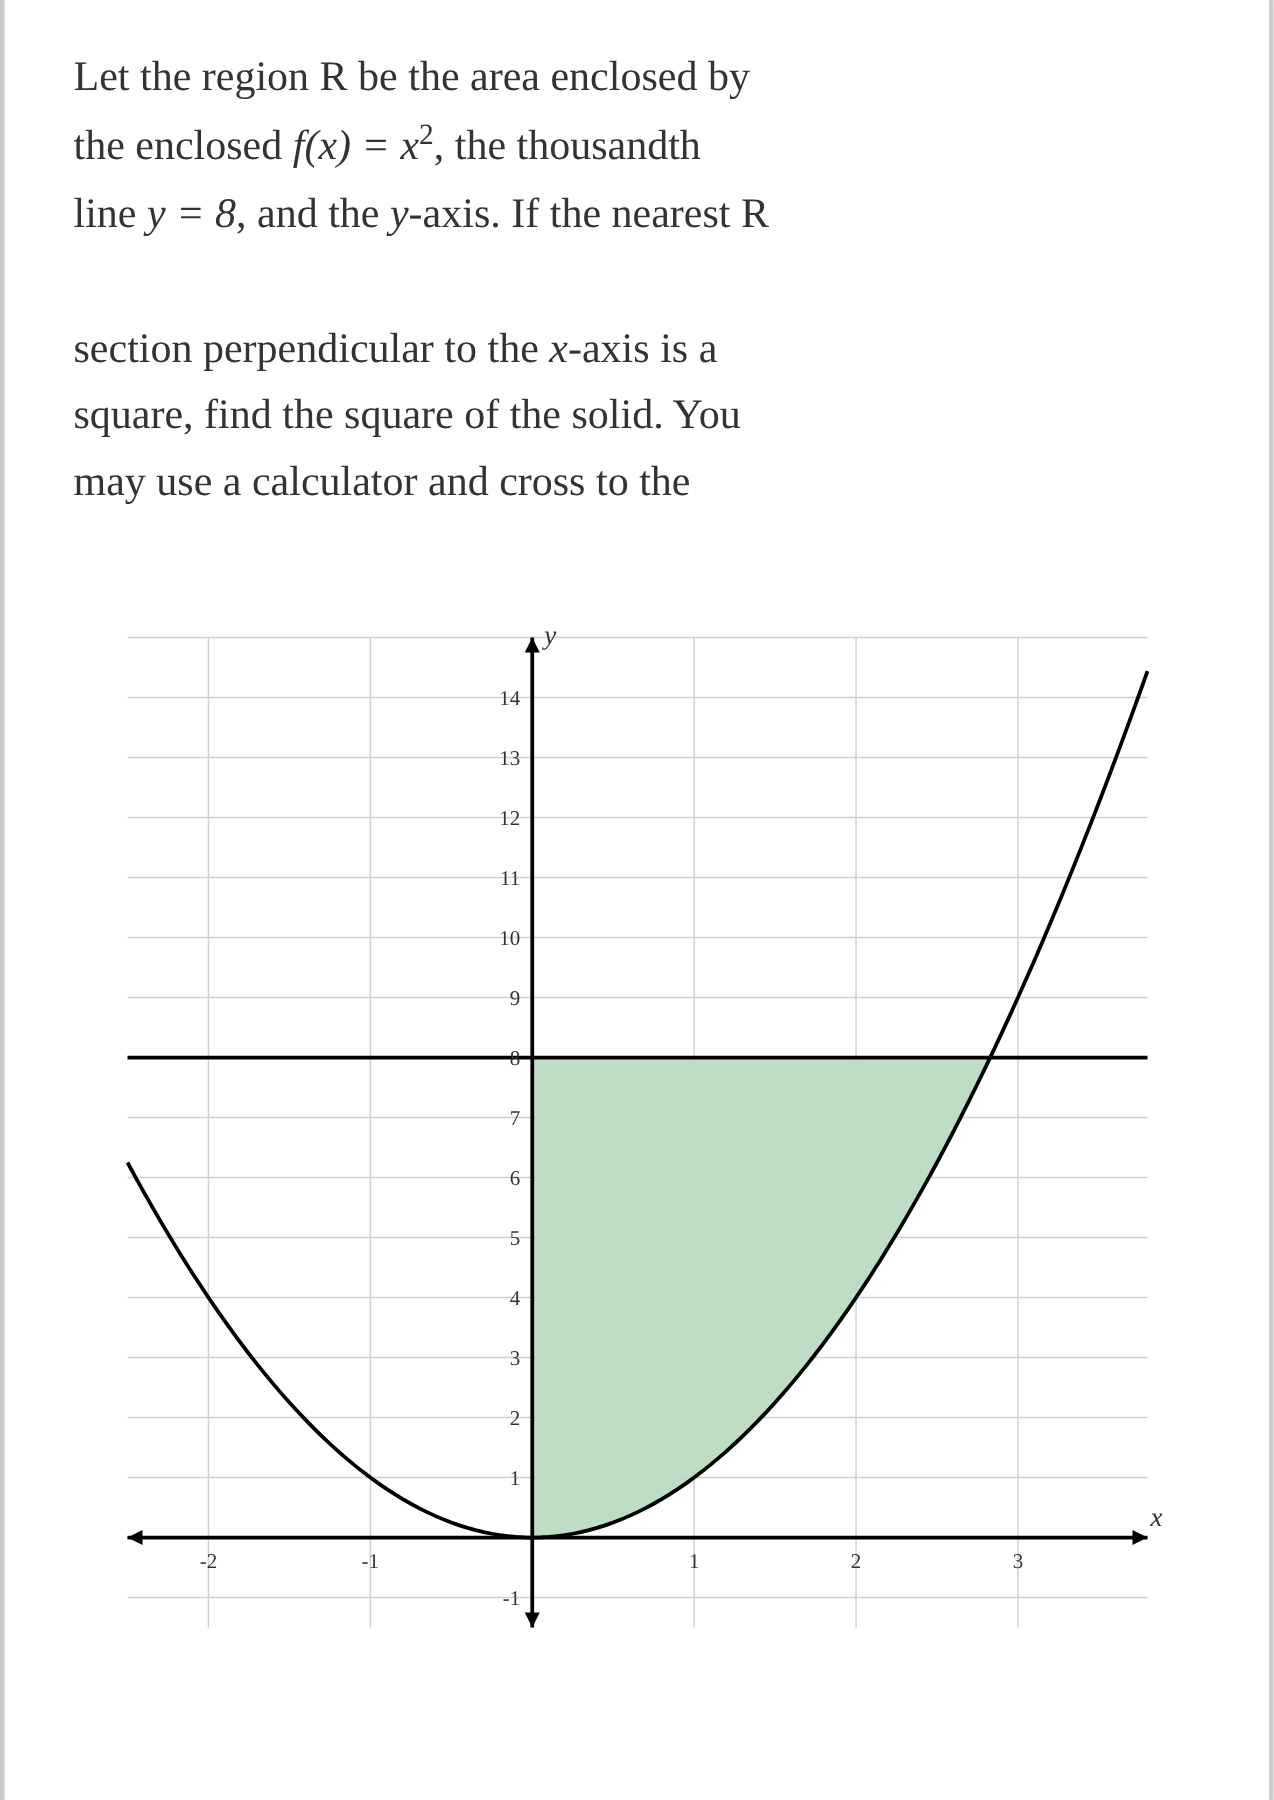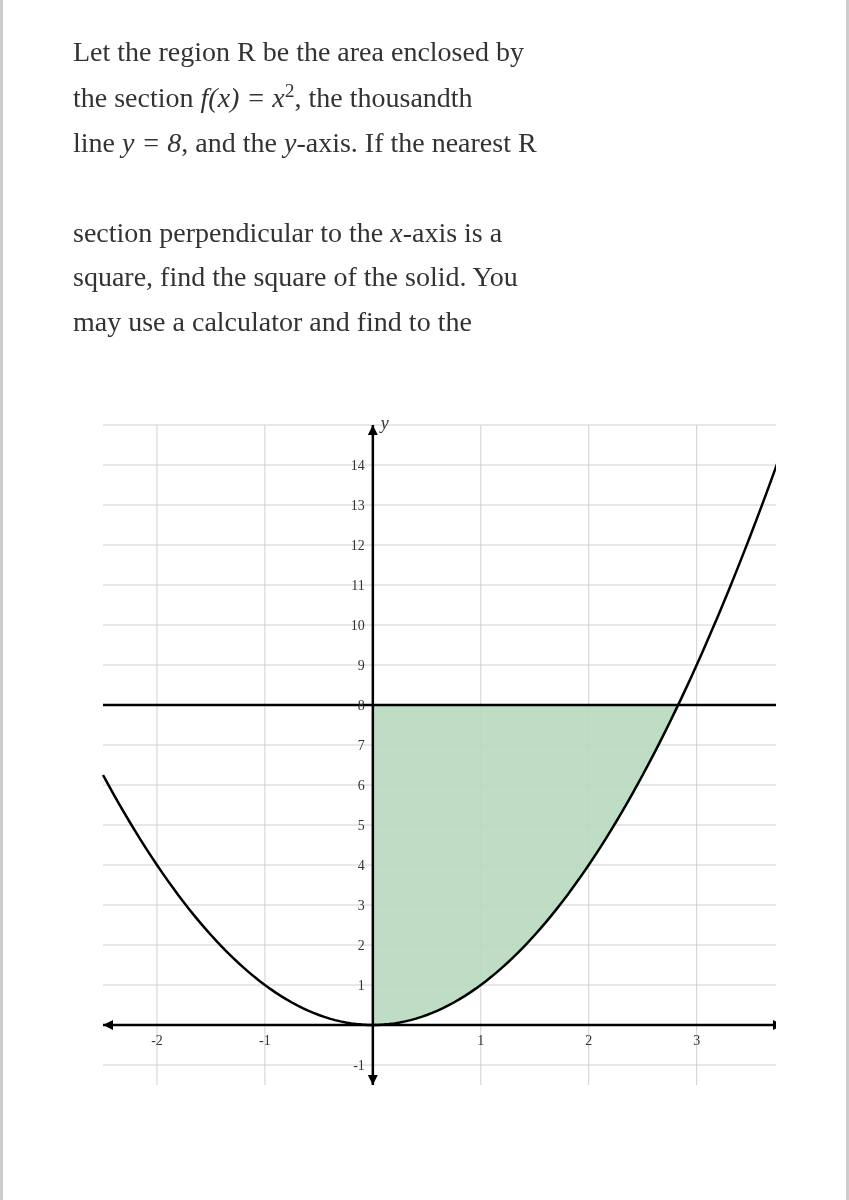--- a/index.html
+++ b/index.html
@@ -10,21 +10,21 @@
     background: #e8e8e8;
     display: flex;
     justify-content: center;
   }
   .page {
     width: 849px;
     min-height: 1200px;
     background: #ffffff;
     box-shadow: 0 0 20px rgba(0,0,0,0.2);
     position: relative;
-    padding: 30px 70px;
+    padding: 30px 46px;
     border-left: 3px solid #ccc;
     border-right: 3px solid #ccc;
   }
   .problem-text {
     font-size: 28px;
     line-height: 1.6;
     color: #333;
     margin-bottom: 50px;
   }
   .math {
@@ -46,28 +46,28 @@
   .hline { stroke: #000; stroke-width: 2.5; }
   .region { fill: #b8d8be; stroke: none; fill-opacity: 0.9; }
 </style>
 </head>
 <body>
 
 <div class="page">
 
   <div class="problem-text">
     <span>Let the region R be the area enclosed by</span><br>
-    <span>the section </span>
+    <span>the enclosed </span>
     <span class="math">f(x) = x<sup style="font-style:normal;font-size:0.7em">2</sup></span><span>, the thousandth</span><br>
     <span>line </span>
     <span class="math">y = 8</span><span>, and the </span><span class="math">y</span><span>-axis. If the nearest R</span><br>
     <br>
     <span>section perpendicular to the </span><span class="math">x</span><span>-axis is a</span><br>
     <span>square, find the square of the solid. You</span><br>
-    <span>may use a calculator and find to the</span><br>
+    <span>may use a calculator and cross to the</span><br>
   </div>
 
   <div class="chart-container">
     <svg id="chart" width="740" height="720">
         <line x1="83.96825396825398" y1="690" x2="83.96825396825398" y2="30" class="grid-line"></line>
         <line x1="191.90476190476193" y1="690" x2="191.90476190476193" y2="30" class="grid-line"></line>
         <line x1="299.8412698412699" y1="690" x2="299.8412698412699" y2="30" class="grid-line"></line>
         <line x1="407.77777777777777" y1="690" x2="407.77777777777777" y2="30" class="grid-line"></line>
         <line x1="515.7142857142858" y1="690" x2="515.7142857142858" y2="30" class="grid-line"></line>
         <line x1="623.6507936507936" y1="690" x2="623.6507936507936" y2="30" class="grid-line"></line>

